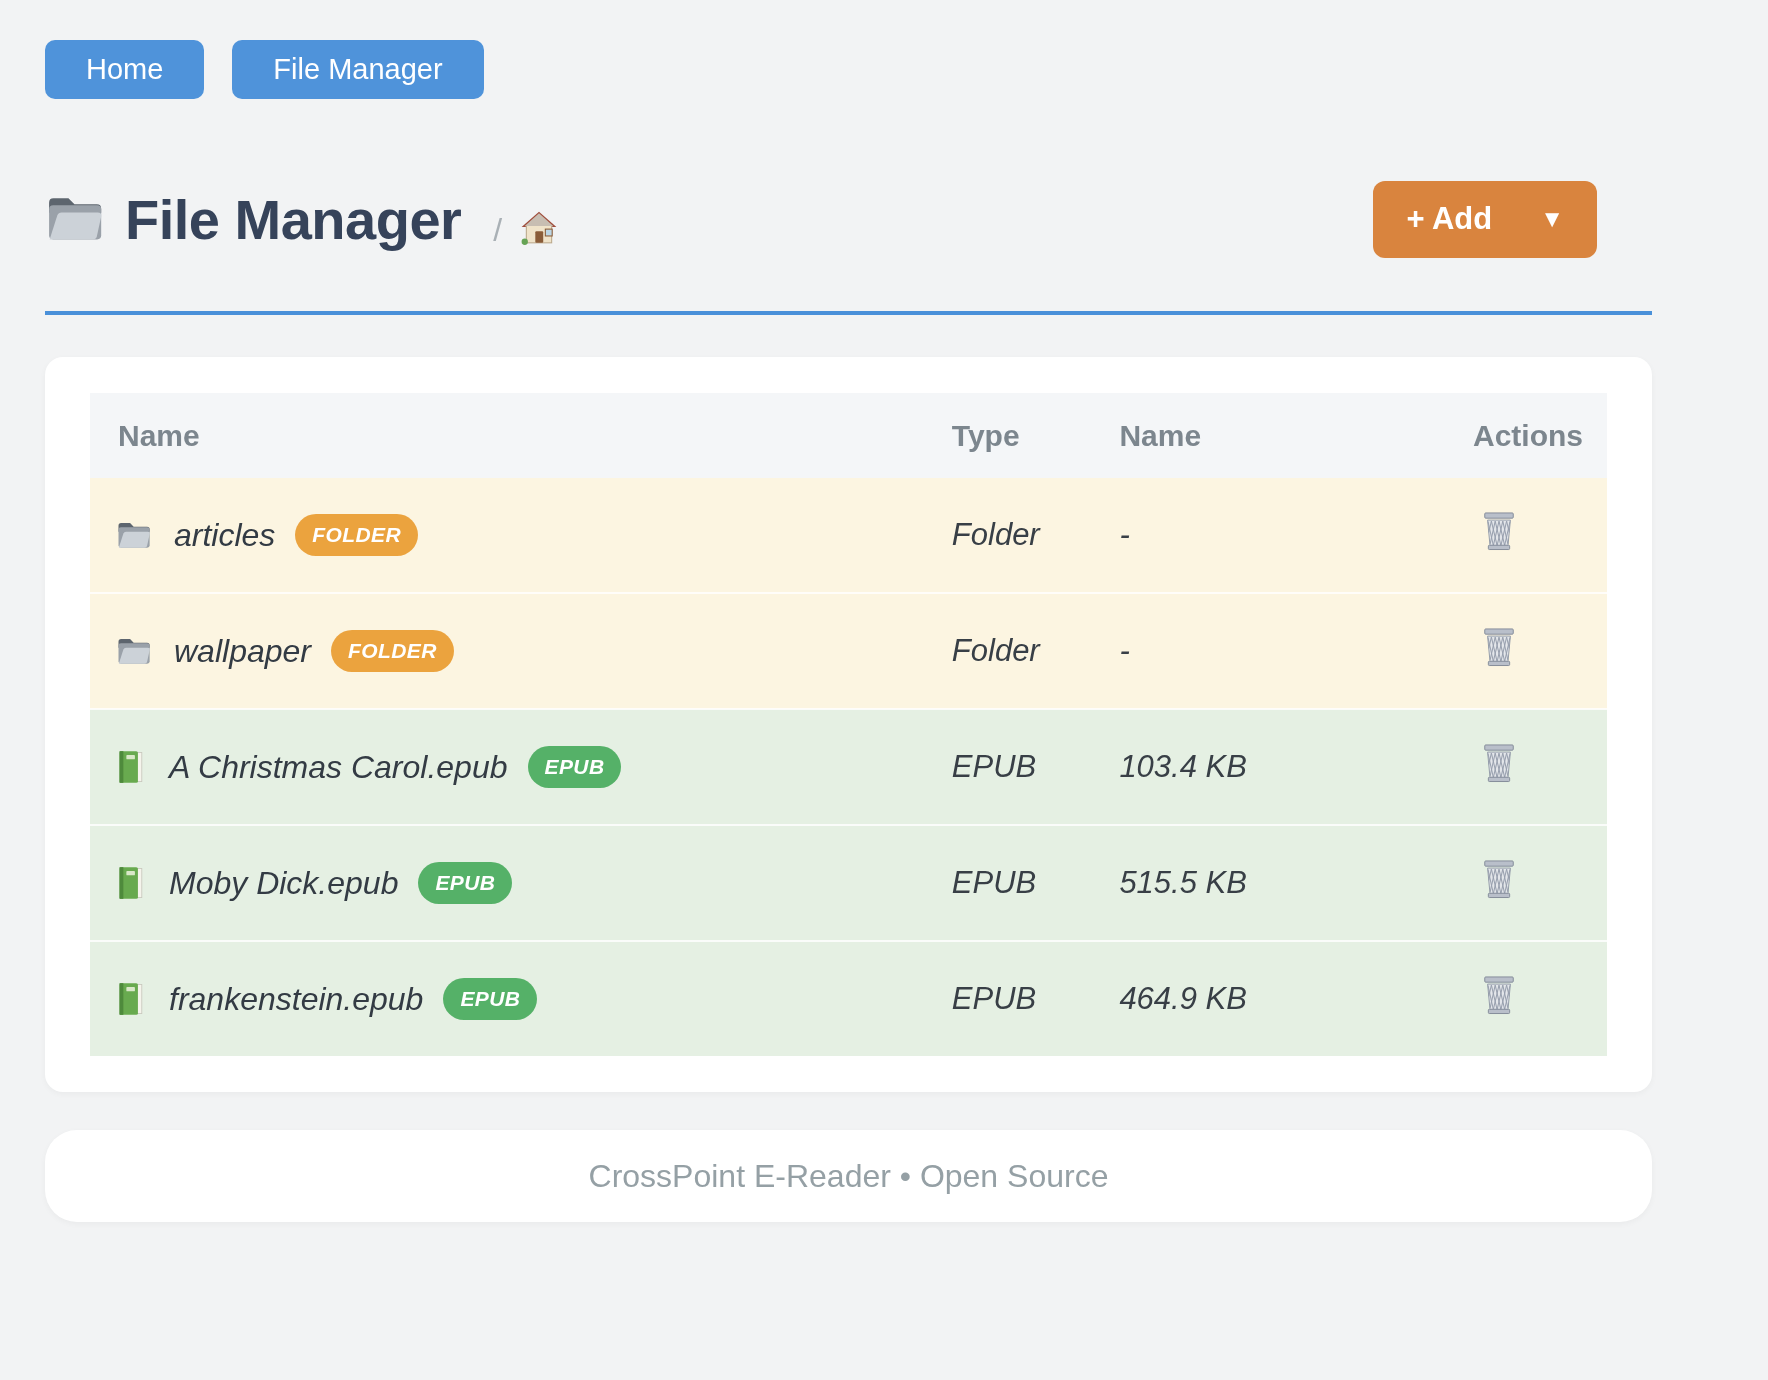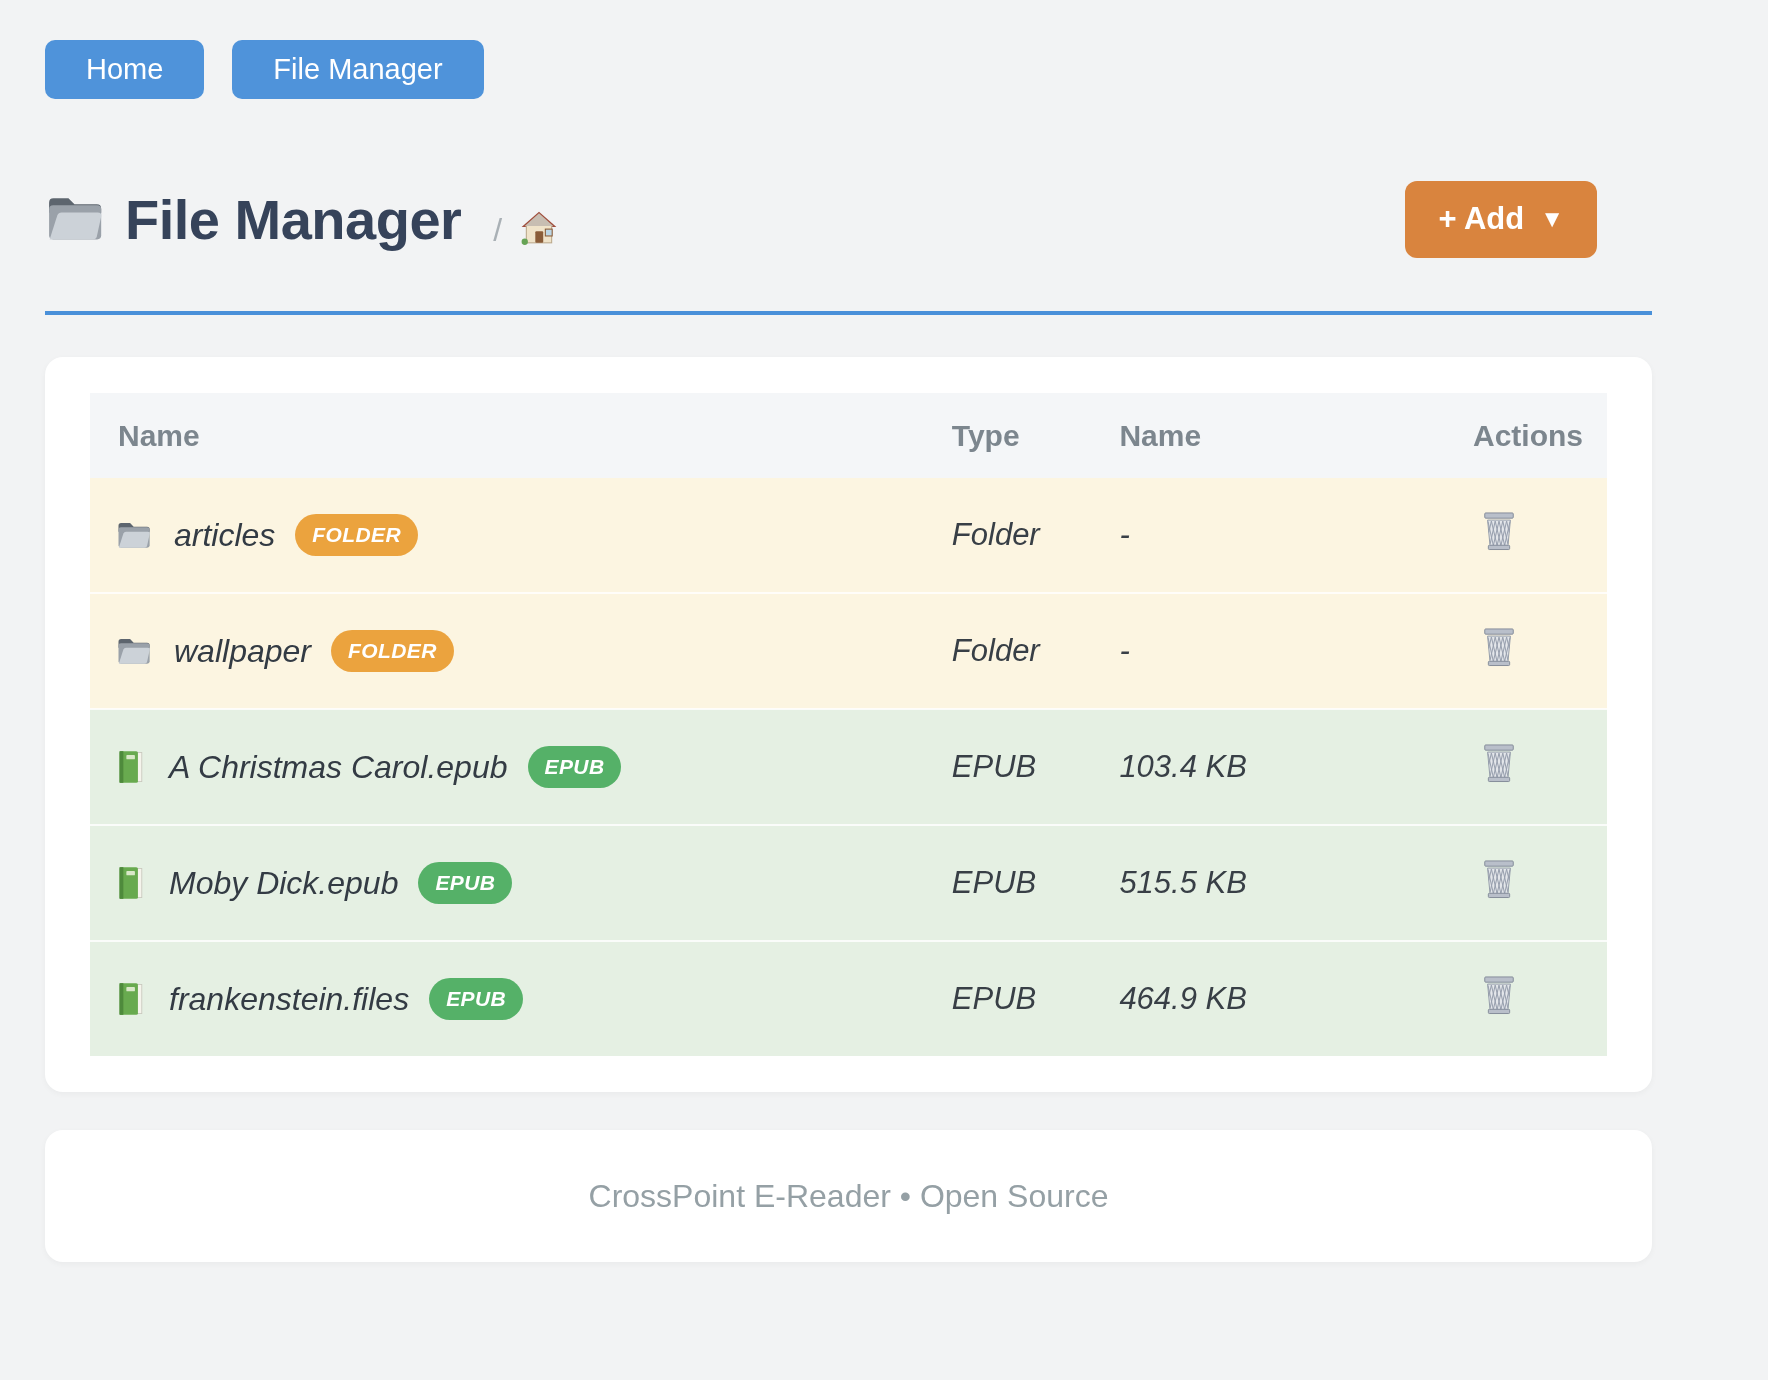--- a/index.html
+++ b/index.html
@@ -25,21 +25,21 @@
   .title-group{display:flex;align-items:center;}
   .title-icon{width:60px;height:52px;margin-right:20px;flex:none;}
   h1.page-title{margin:0;font-size:56px;font-weight:bold;color:#36435a;letter-spacing:-0.5px;}
   .breadcrumb{display:flex;align-items:flex-end;margin-left:32px;align-self:flex-end;padding-bottom:6px;}
   .crumb-sep{font-size:32px;color:#a9b0b5;line-height:1;}
   .crumb-home{margin-left:18px;width:38px;height:38px;display:inline-block;cursor:pointer;}
   .add-btn{
     display:inline-flex;align-items:center;justify-content:center;
     height:77px;padding:0 33px;margin-right:55px;border:none;border-radius:12px;
     background:#d9843e;color:#ffffff;font-size:31px;font-weight:bold;
-    font-family:inherit;cursor:pointer;white-space:nowrap;
+    font-family:inherit;cursor:pointer;white-space:nowrap;gap:32px;
   }
   .add-caret{font-size:24px;margin-left:16px;line-height:1;}
 
   .accent-rule{border:none;height:4px;background:#4a90d9;margin:46px 0 0 0;}
 
   
   .card{
     background:#ffffff;border-radius:18px;
     box-shadow:0 2px 6px rgba(0,0,0,0.04);
   }
@@ -66,21 +66,21 @@
   .badge{
     display:inline-block;margin-left:20px;padding:9px 17px;border-radius:999px;
     color:#ffffff;font-size:21px;font-weight:bold;letter-spacing:0.4px;
   }
   .badge-folder{background:#eba33e;}
   .badge-epub{background:#55b168;}
   td.cell-actions{text-align:center;}
   .trash-btn{background:none;border:none;padding:0;cursor:pointer;line-height:0;}
 
   
-  .footer-card{margin-top:38px;height:132px;display:flex;align-items:center;justify-content:center;}
+  .footer-card{margin-top:38px;height:92px;display:flex;align-items:center;justify-content:center;border-radius:32px;}
   .footer-text{font-size:32px;color:#95a0a5;}
 </style>
 </head>
 <body>
 
 <div class="page">
 
   <div class="nav">
     <button class="nav-btn">Home</button>
     <button class="nav-btn">File Manager</button>
@@ -314,21 +314,21 @@
       <span class="name-wrap">
 
         <span class="row-icon">
           <svg viewBox="0 0 36 42" width="31" height="36">
             <rect x="21" y="4" width="9" height="34" fill="#f5f4ec" stroke="#c9c7bd" stroke-width="1"></rect>
             <path d="M6 2.5 h17.5 q2 0 2 2 v33 q0 2 -2 2 H6 q-2 0 -2 -2 v-33 q0 -2 2 -2 z" fill="#68aa4f"></path>
             <rect x="4" y="2.5" width="4.5" height="37" fill="#4e8a3c"></rect>
             <rect x="12" y="7" width="10" height="5" rx="1" fill="#d9e8c8"></rect>
           </svg>
         </span>
-        <span class="name-text">frankenstein.files</span>
+        <span class="name-text">frankenstein.epub</span>
         <span class="badge badge-epub">EPUB</span>
       </span>
     </td>
     <td class="cell-type"><span class="type-text">EPUB</span></td>
     <td class="cell-size"><span class="size-text">464.9 KB</span></td>
     <td class="cell-actions">
       <button class="trash-btn">
         <span>
           <svg viewBox="0 0 40 44" width="38" height="42">
             <rect x="5" y="3" width="30" height="5.5" rx="1" fill="#b9bfca" stroke="#828a98" stroke-width="1"></rect>

